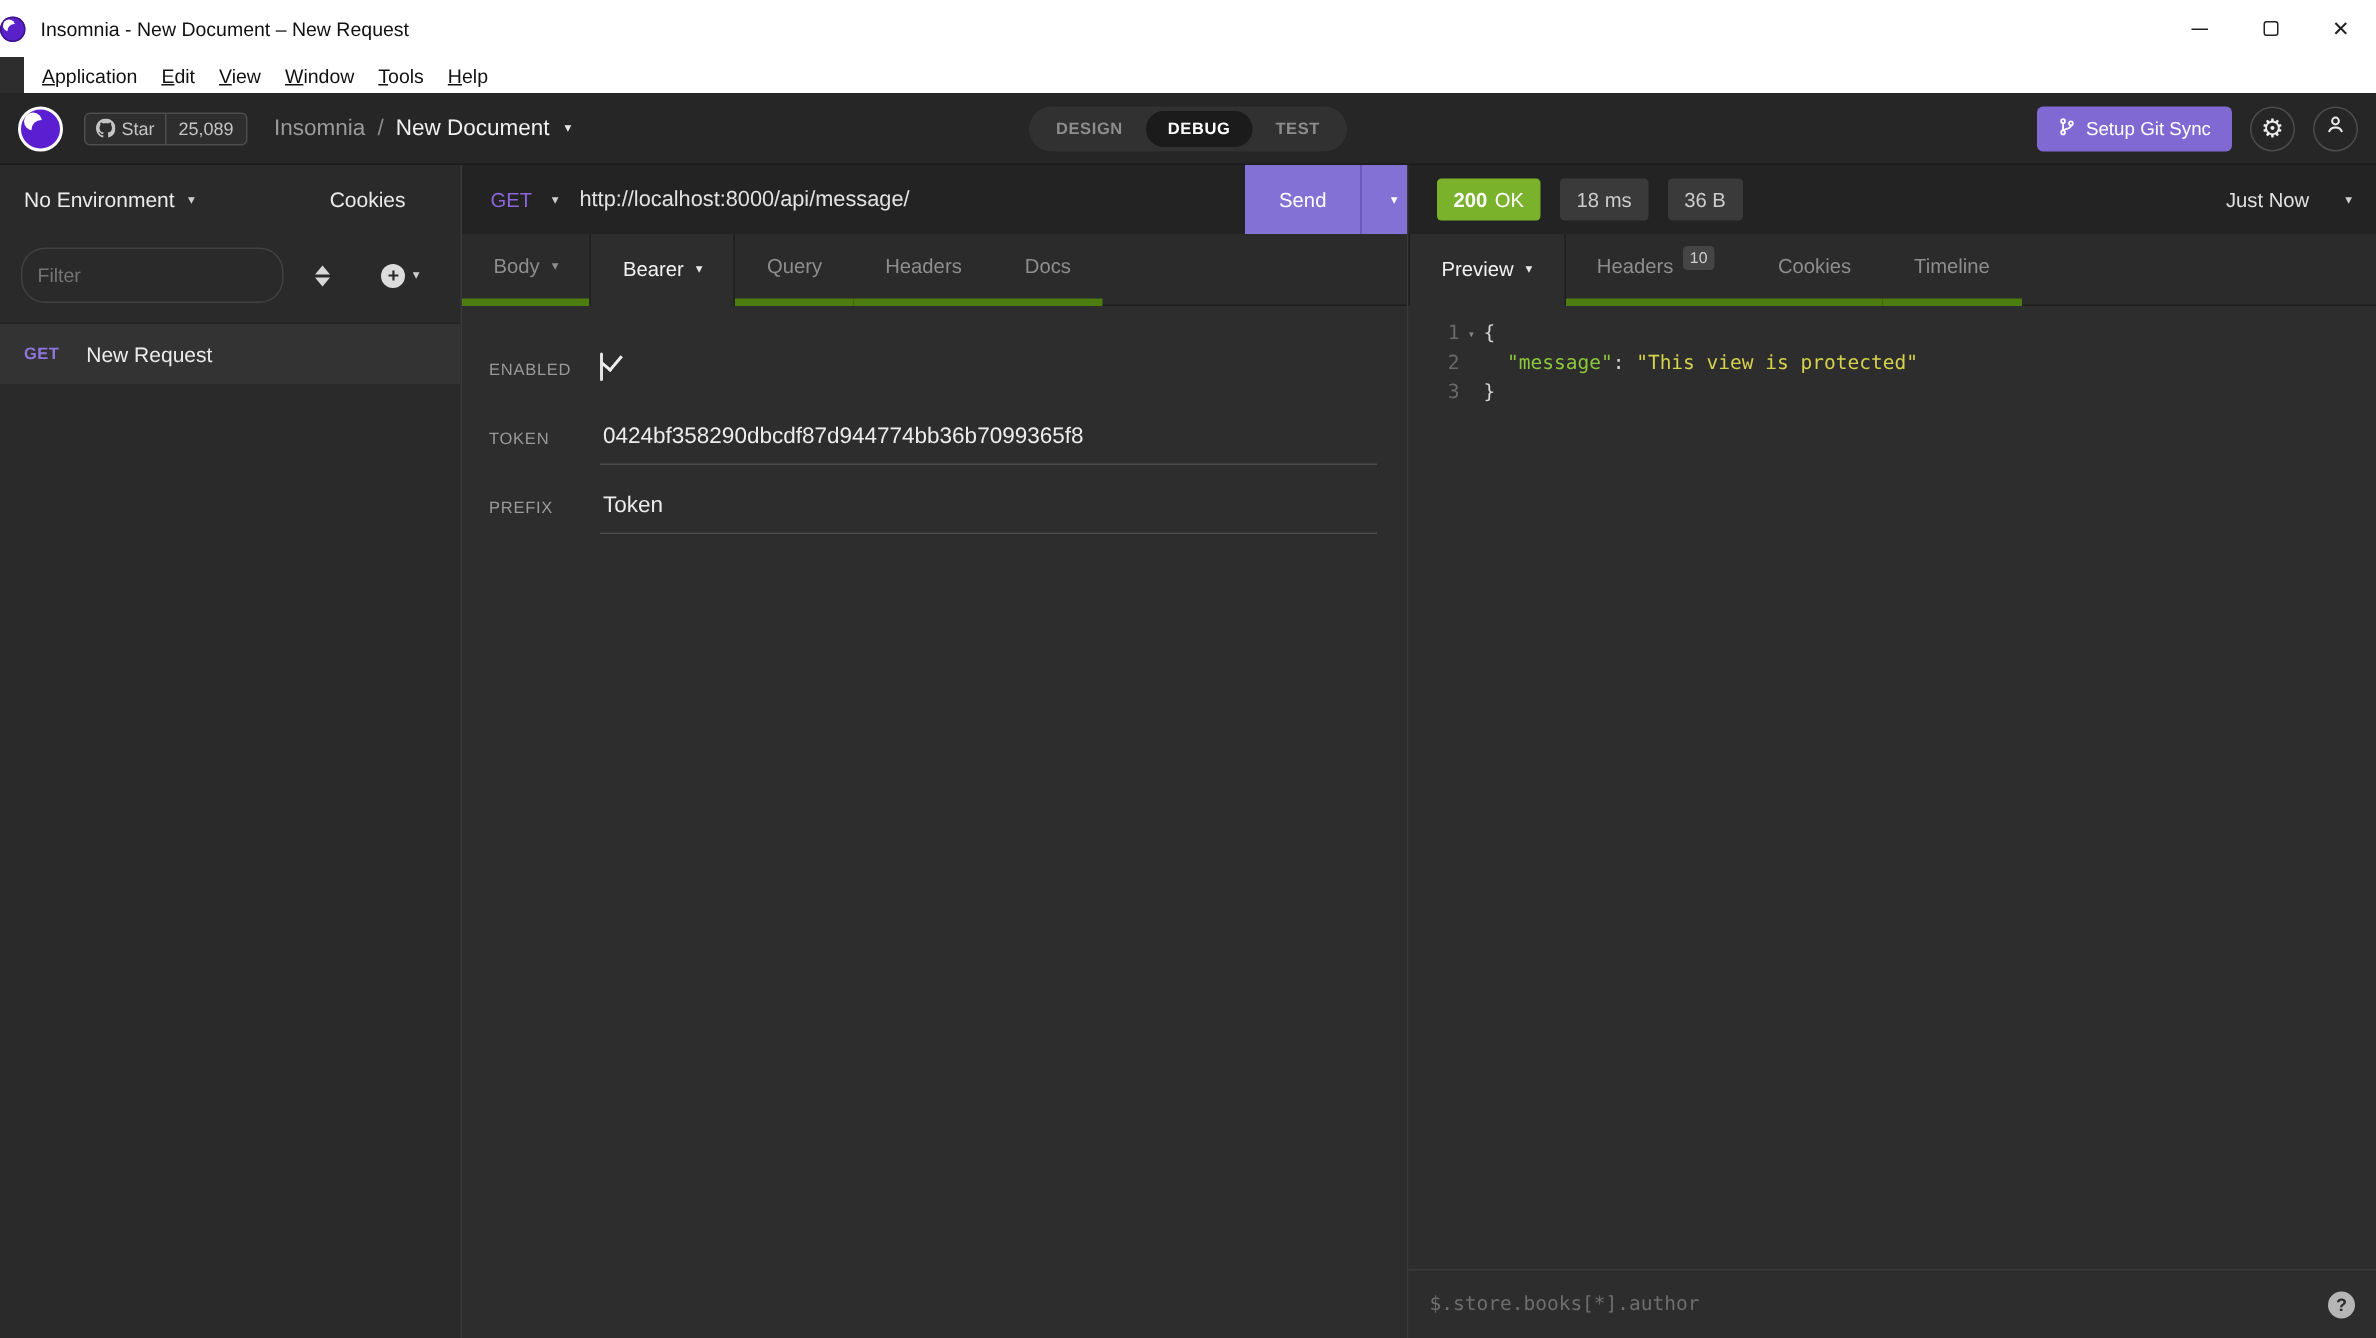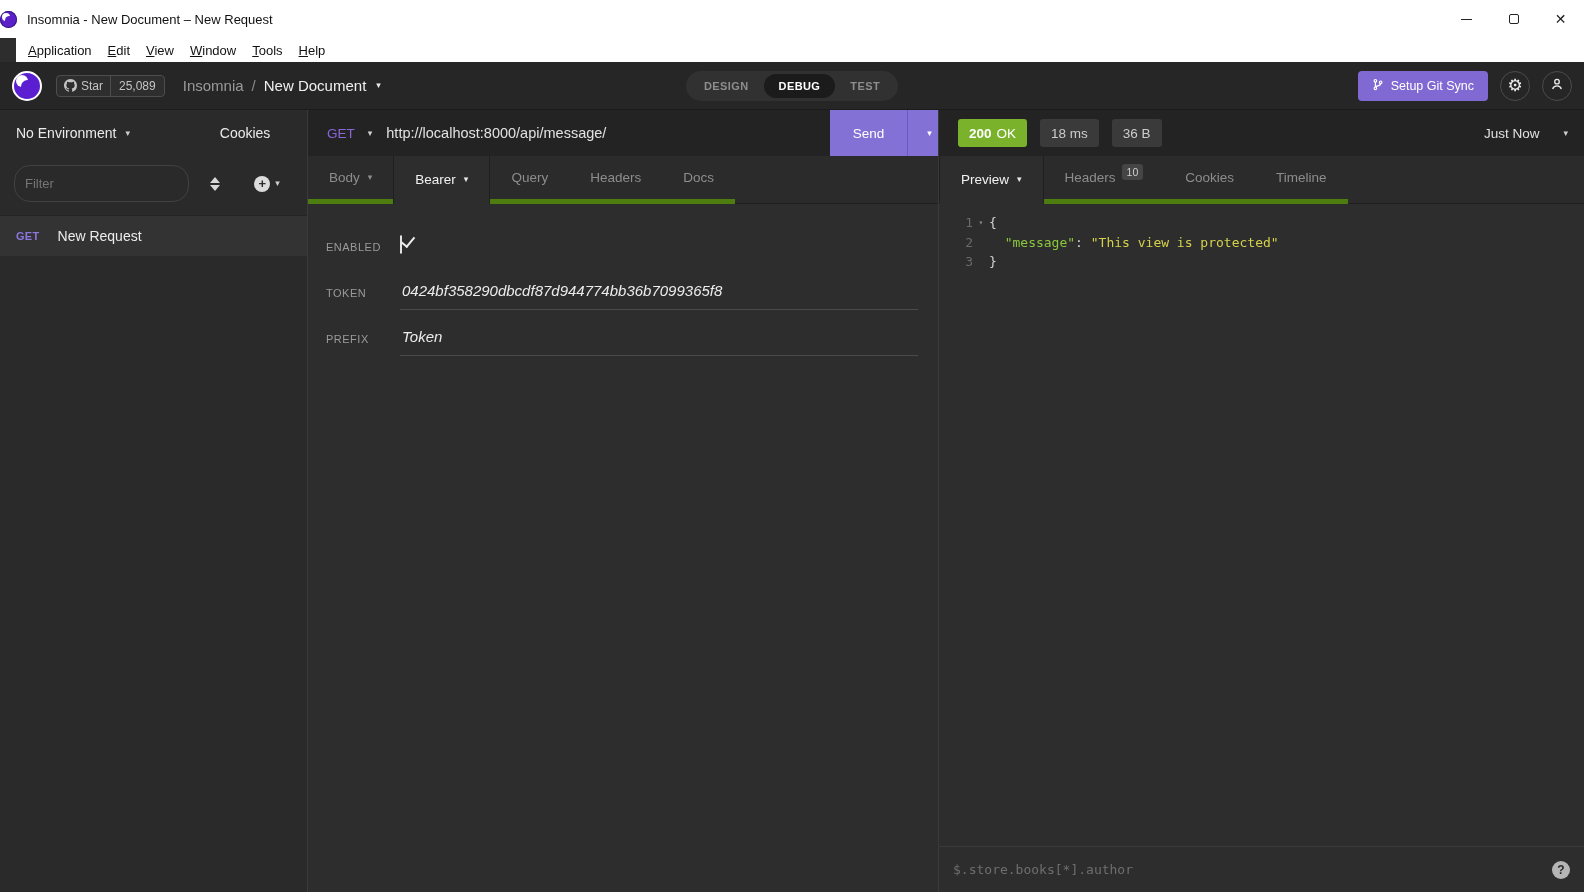--- a/index.html
+++ b/index.html
@@ -101,21 +101,21 @@
   .tab.active { color:#f2f2f2; border-bottom:1px solid transparent;
     border-left:1px solid #1f1f1f; border-right:1px solid #1f1f1f; background:#2d2d2d; }
   .tab.active .caret { color:#e8e8e8; }
   .tab-filler { flex:1; border-bottom:1px solid #1f1f1f; }
   .tab-badge { background:#454545; color:#cfcfcf; font-size:10.5px; border-radius:3px;
     padding:2px 5px; position:relative; top:-6px; margin-left:-2px; }
 
   .auth-body { flex:1; padding:20px 20px 0 18px; }
   .auth-row { display:flex; align-items:center; min-height:46px; }
   .auth-label { width:74px; flex:none; font-size:11px; letter-spacing:.5px; color:#9a9a9a; font-weight:400; }
-  .auth-value { flex:1; font-size:15px; color:#ececec; padding:6px 2px 10px 2px; border-bottom:1px solid #4a4a4a;font-style:italic; }
+  .auth-value { flex:1; font-size:15px; color:#ececec; padding:6px 2px 10px 2px; border-bottom:1px solid #4a4a4a; }
   .auth-check-cell { flex:1; padding:4px 0 8px 0; }
   .checkbox { width:15px; height:15px; border:1.5px solid #e2e2e2; border-radius:2px; position:relative; }
   .checkbox::after { content:""; position:absolute; left:3px; top:-2px; width:6px; height:11px;
     border:solid #efefef; border-width:0 2px 2px 0; transform:rotate(40deg); }
 
   
   .statusbar { height:46px; background:#232323; display:flex; align-items:center; gap:13px;
     padding:0 16px 0 19px; flex:none; }
   .badge { height:28px; display:flex; align-items:center; padding:0 11px; border-radius:3px;
     font-size:13.5px; }

